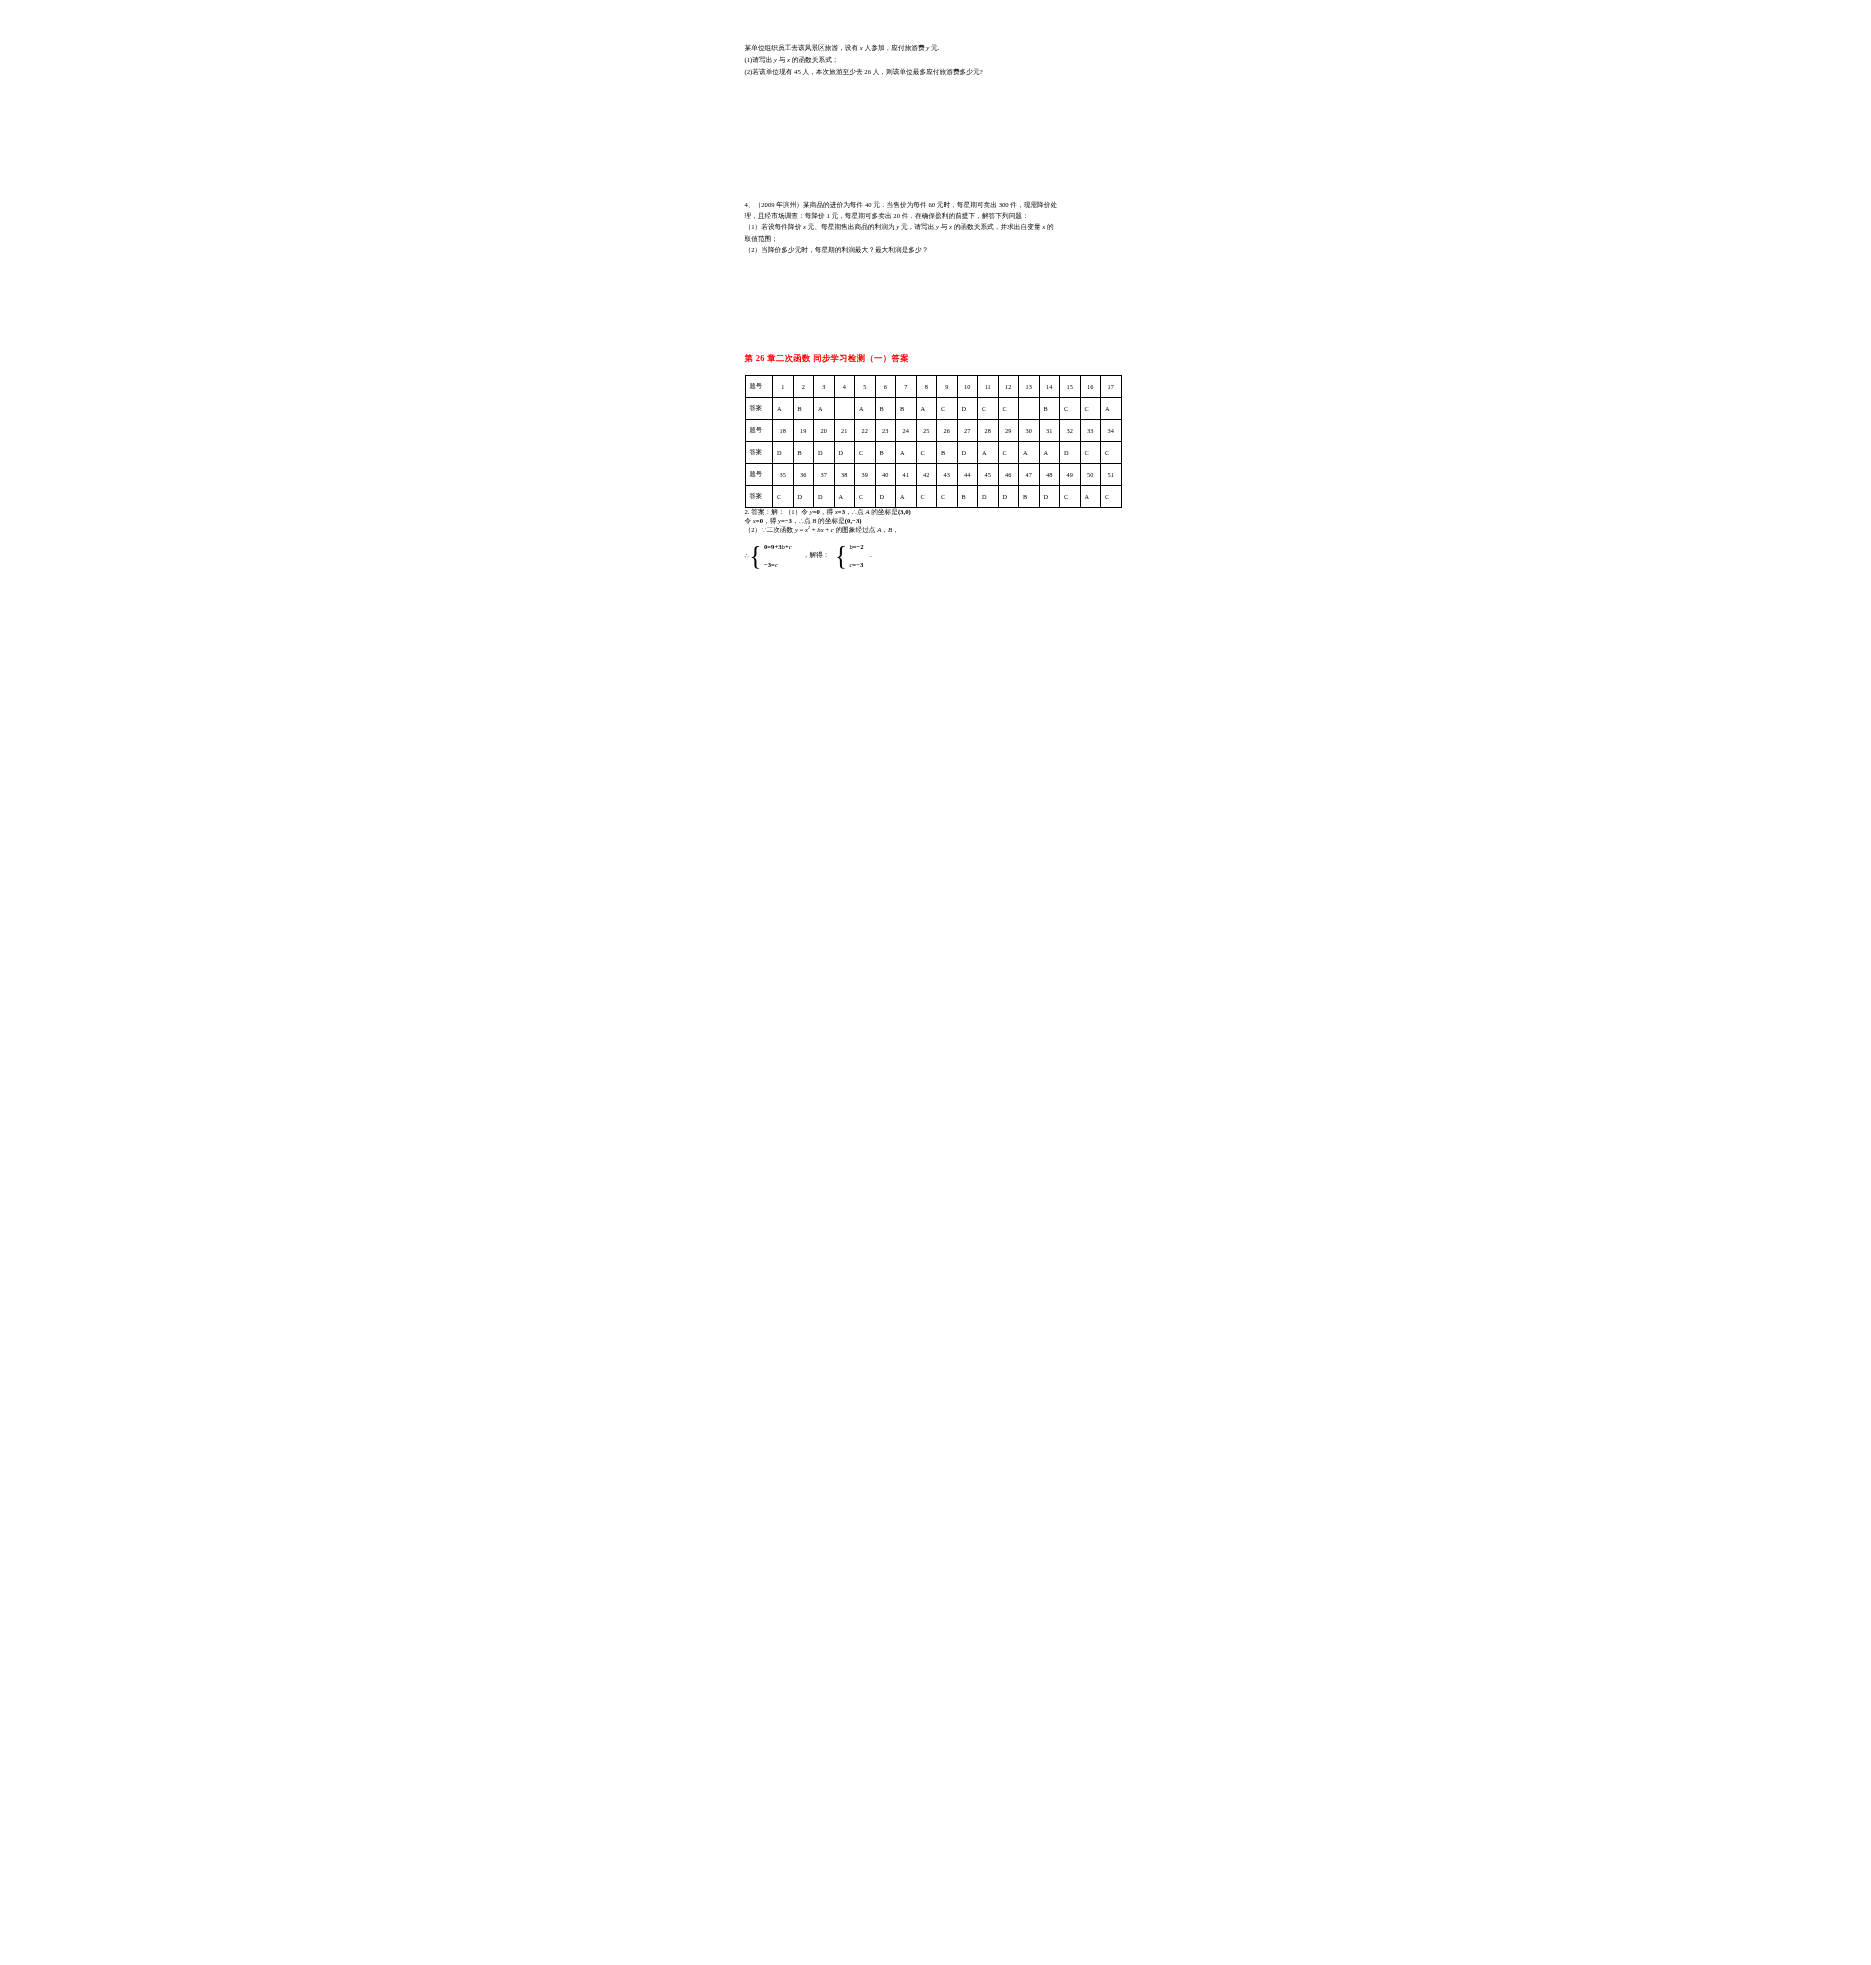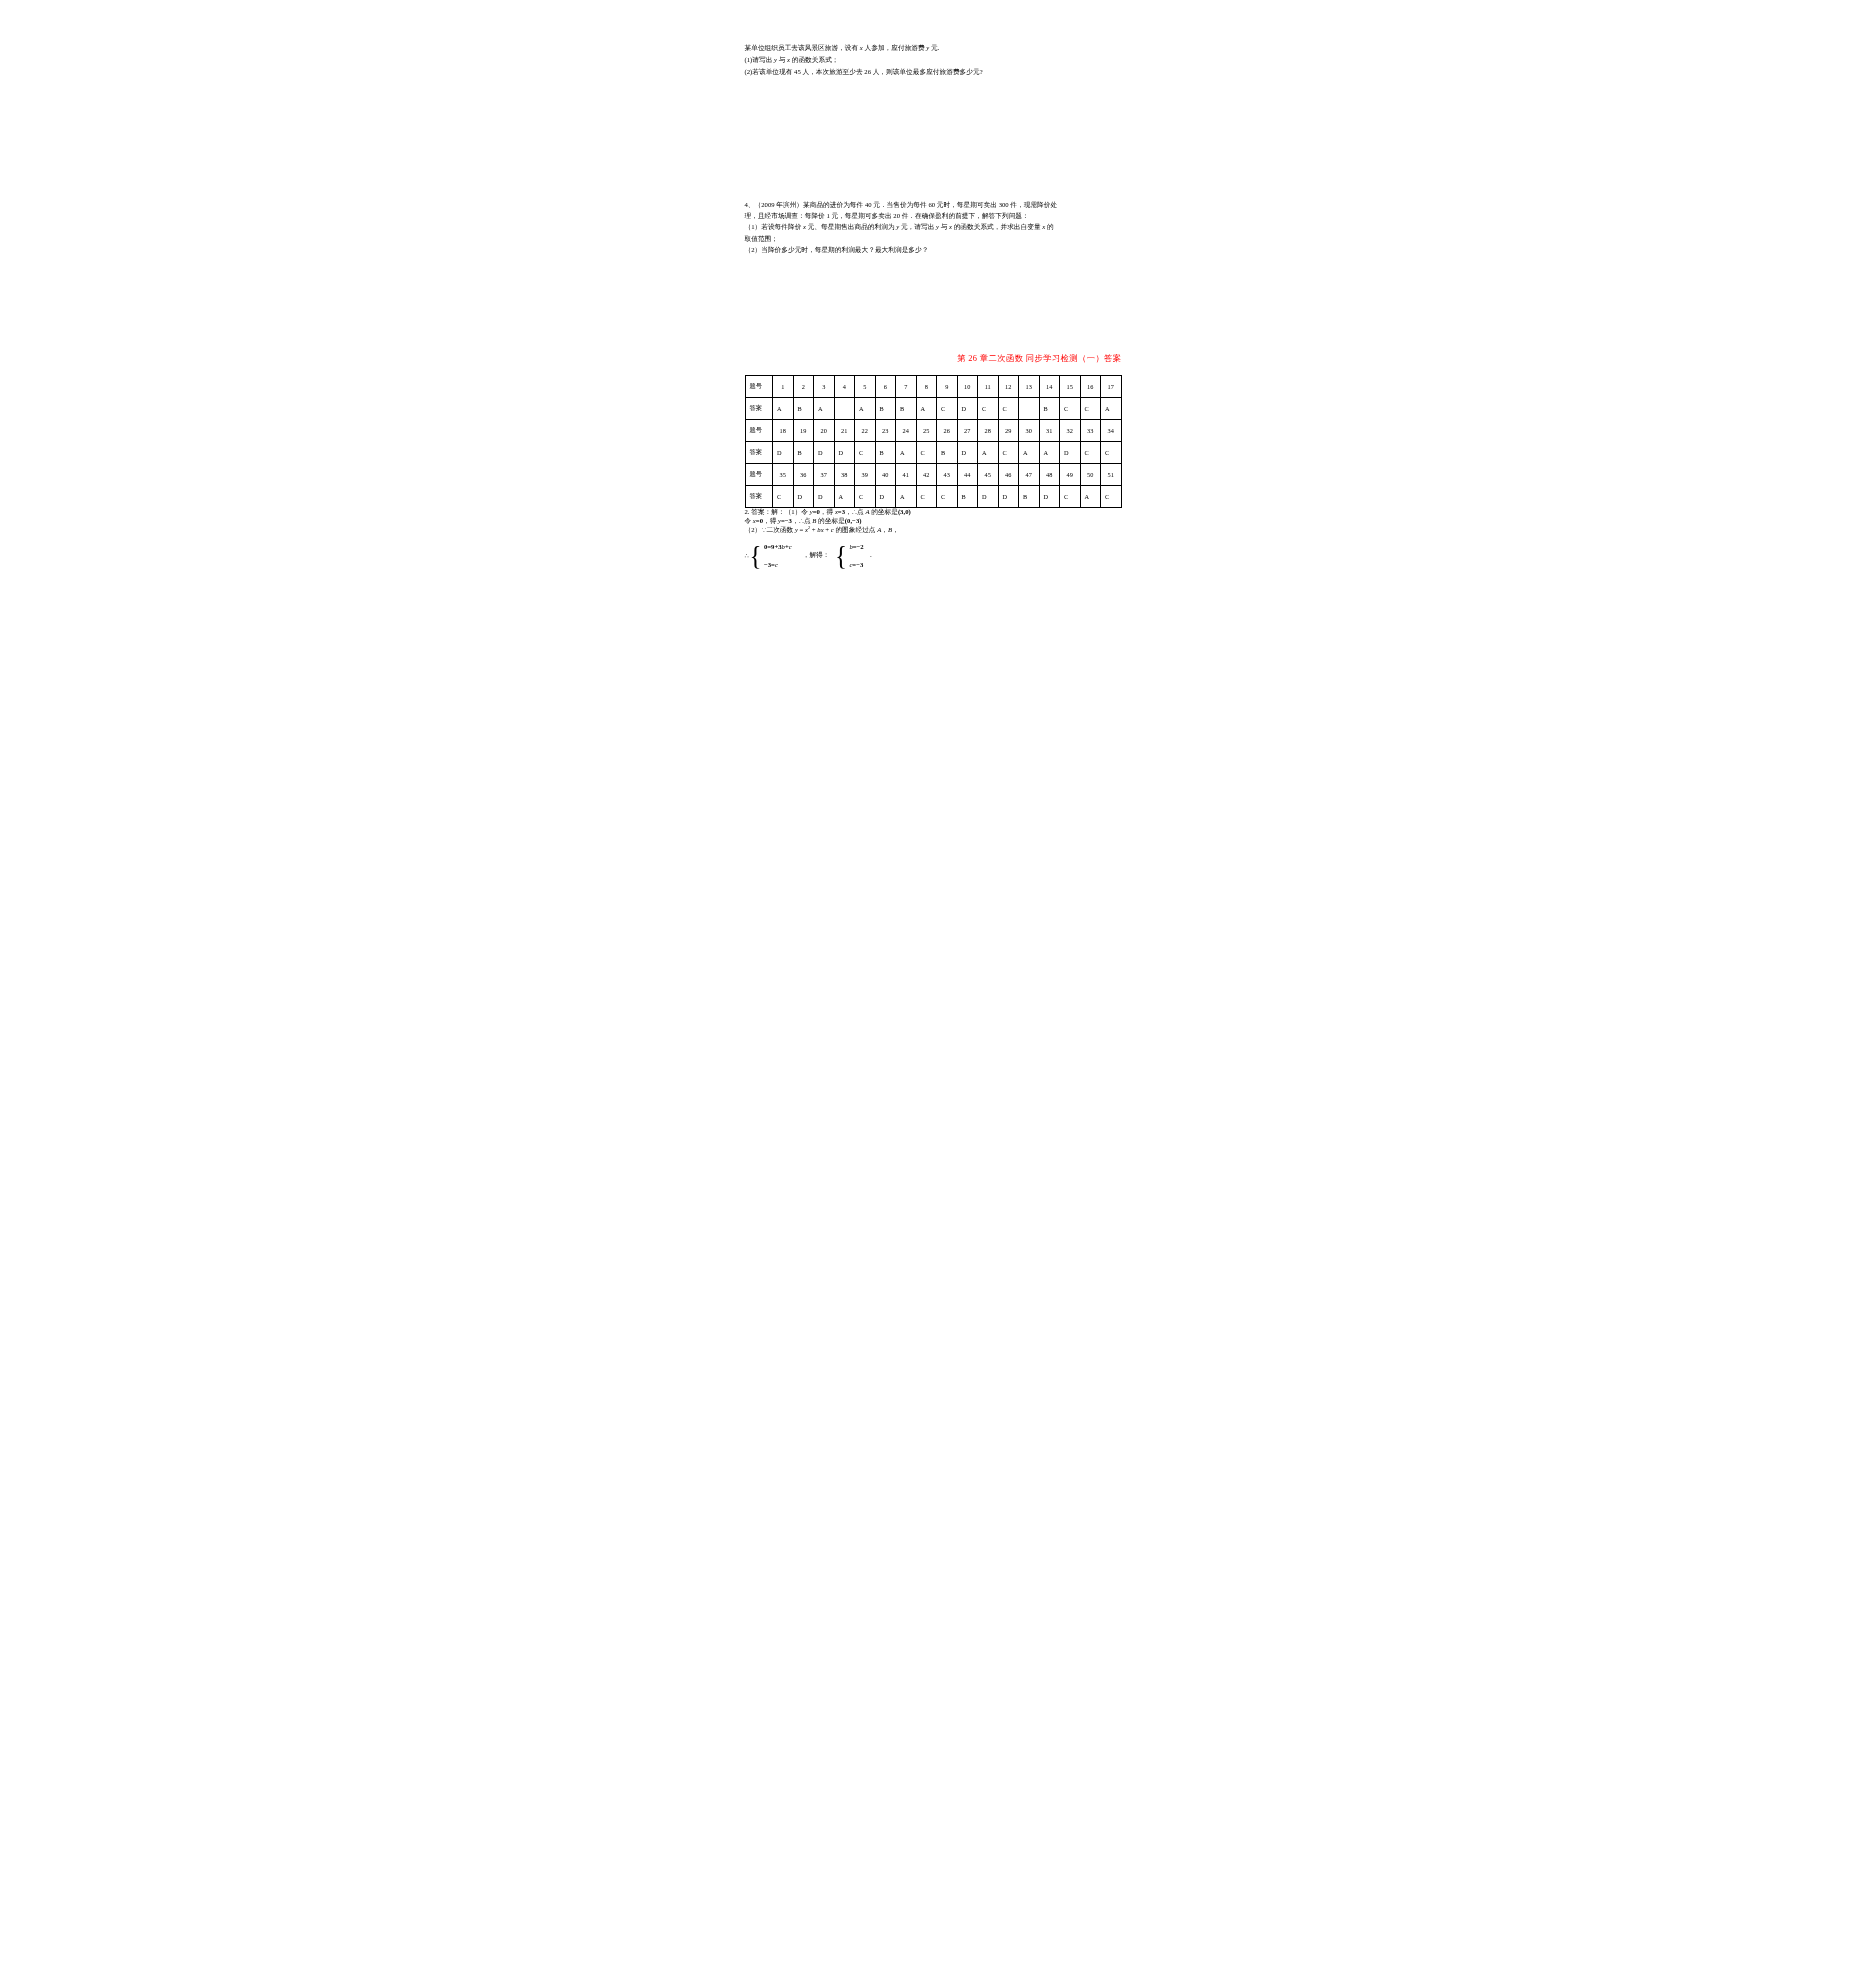--- a/index.html
+++ b/index.html
@@ -9,22 +9,22 @@
     font-family:"Liberation Serif","DejaVu Serif",serif;
     overflow:hidden;
   }
   .content { width:377px; margin-left:43px; }
 
   .p3 { padding-top:42px; font-size:6.7px; line-height:12.2px; }
   .p3 p, .p4 p, .solution p { margin:0; }
   .p4 { margin-top:120px; font-size:6.7px; line-height:11.4px; }
 
   .answer-title {
-    margin-top:97px; text-align:right;
-    font-size:8.3px; font-weight:normal; letter-spacing:0.4px;
+    margin-top:97px; text-align:left;
+    font-size:8.3px; font-weight:bold; letter-spacing:0.4px;
   }
 
   table.answers {
     margin-top:11.8px; width:100%; border-collapse:collapse; table-layout:fixed;
   }
   table.answers td {
     border:0.4px solid #000; border-top-width:1.2px; border-bottom-width:1.2px;
     height:19px; font-size:6.3px; overflow:hidden;
   }
   table.answers td.label { text-align:left; padding-left:3.9px; }

